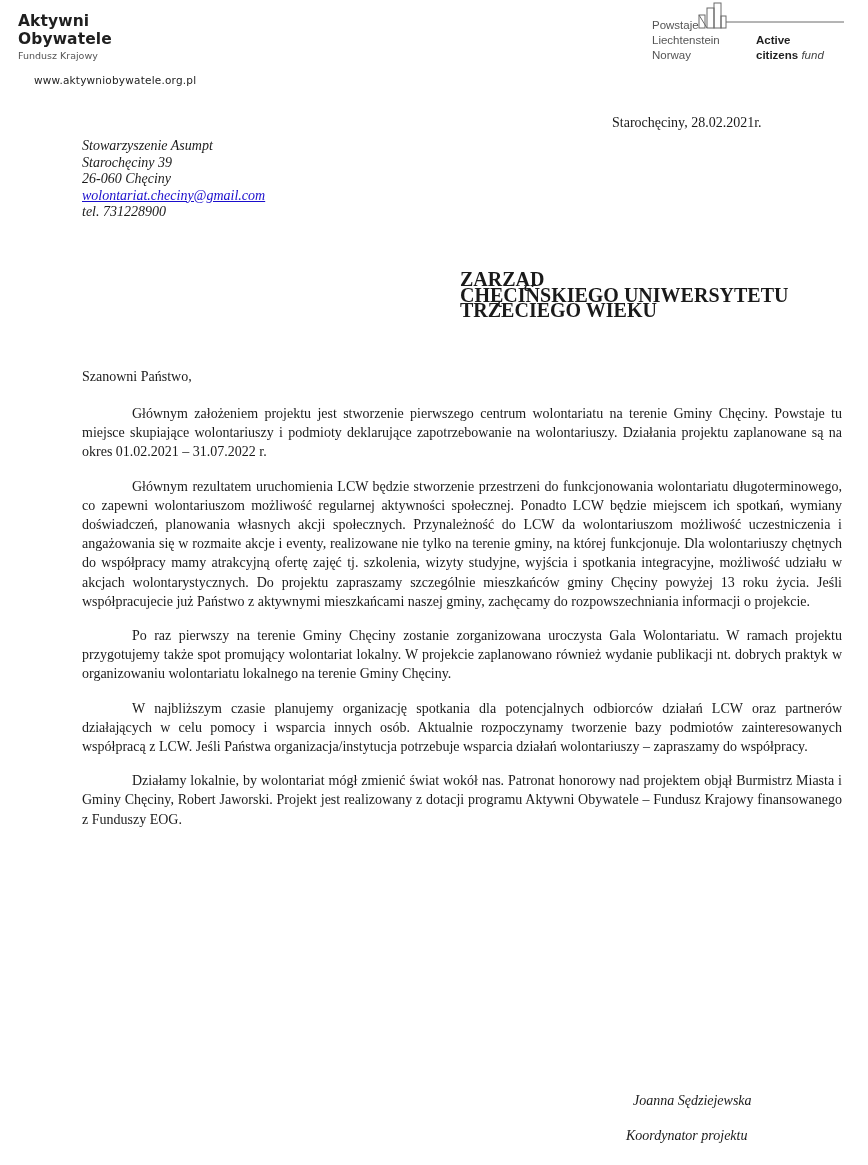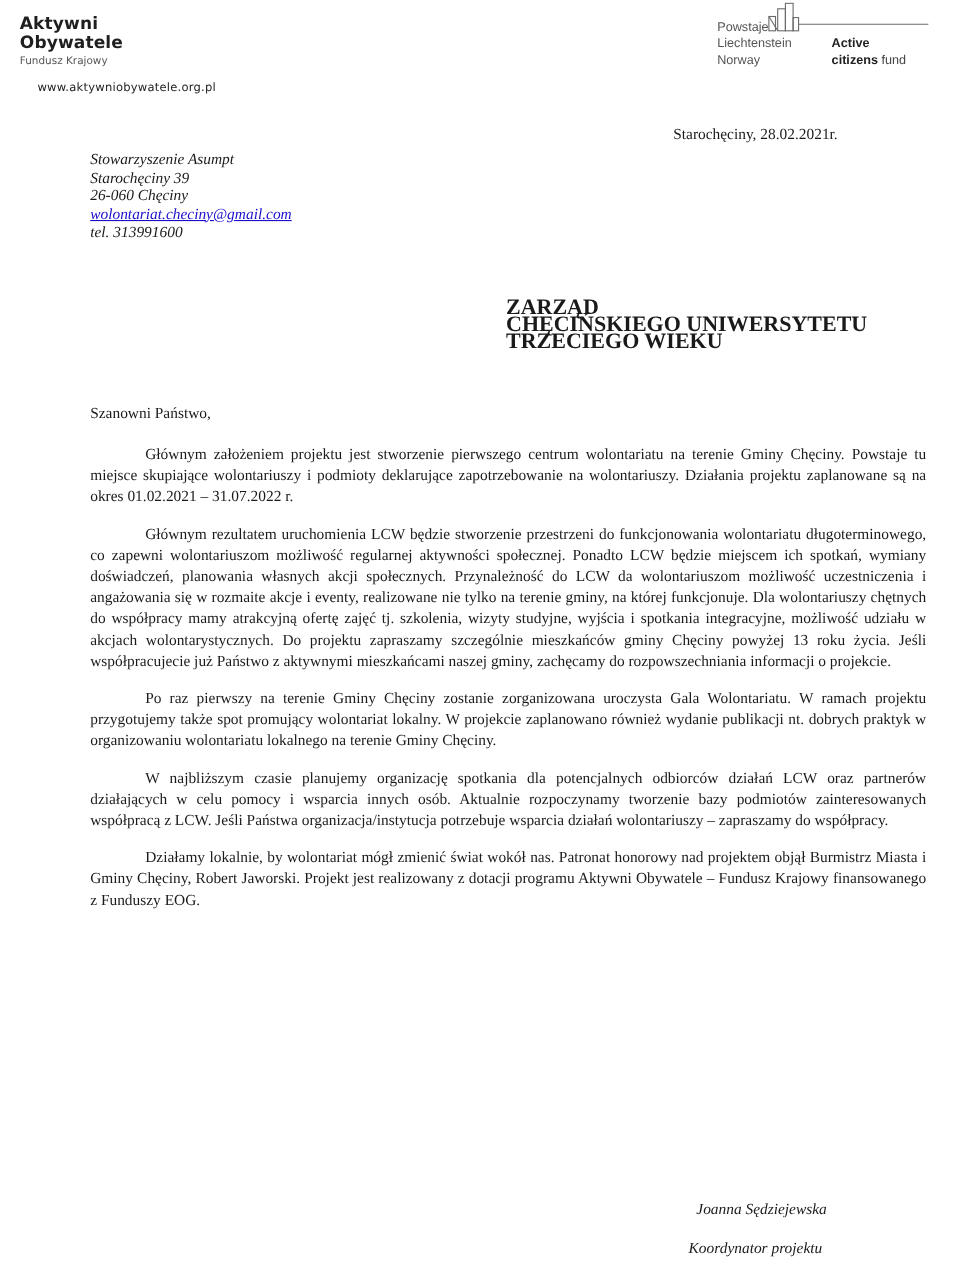--- a/index.html
+++ b/index.html
@@ -7,21 +7,21 @@
 
   .logo-ao { position: absolute; left: 18px; top: 12px; font-family: "DejaVu Sans", sans-serif; color: #1f1f1f; }
   .logo-ao .big { font-weight: bold; font-size: 15.5px; line-height: 18px; letter-spacing: 0.1px; }
   .logo-ao .small { font-size: 9.5px; color: #555; line-height: 13px; margin-top: 1px; }
   .logo-ao .url { font-weight: normal; font-size: 10.5px; margin-top: 12px; letter-spacing: 0.2px; color: #222; margin-left: 16px; }
 
   .logo-acf { position: absolute; left: 652px; top: 2px; width: 210px; height: 70px; font-family: "Liberation Sans", sans-serif; font-size: 11.5px; color: #555; }
   .logo-acf .countries { position: absolute; left: 0; top: 16px; line-height: 15px; }
   .logo-acf .brand { position: absolute; left: 104px; top: 31px; line-height: 15px; color: #1f1f1f; }
   .logo-acf .brand b { font-weight: bold; text-align: right; }
-  .logo-acf .brand span.fund { color: #444; }
+  .logo-acf .brand span.fund { color: #444; font-style: italic; }
   .logo-acf svg { position: absolute; left: 0; top: 0; }
 
   .serif { font-family: Liberation Serif, serif; }
 
   .date { position: absolute; left: 612px; top: 115px; font-size: 14px; }
 
   .sender { position: absolute; left: 82px; top: 138px; font-size: 14px; font-style: italic; line-height: 16.5px; }
   .sender a { color: #1a0dcc; text-decoration: underline; }
 
   .recipient { position: absolute; left: 460px; top: 272px; font-size: 20px; font-weight: bold; line-height: 15.5px; }
@@ -66,21 +66,21 @@
   </div>
 </div>
 
 <div class="date serif">Starochęciny, 28.02.2021r.</div>
 
 <div class="sender serif">
   <div>Stowarzyszenie Asumpt</div>
   <div>Starochęciny 39</div>
   <div>26-060 Chęciny</div>
   <div><a>wolontariat.checiny@gmail.com</a></div>
-  <div>tel. 313991600</div>
+  <div>tel. 731228900</div>
 </div>
 
 <div class="recipient serif">
   <div>ZARZĄD</div>
   <div>CHĘCIŃSKIEGO UNIWERSYTETU</div>
   <div>TRZECIEGO WIEKU</div>
 </div>
 
 <div class="greeting serif">Szanowni Państwo,</div>
 

